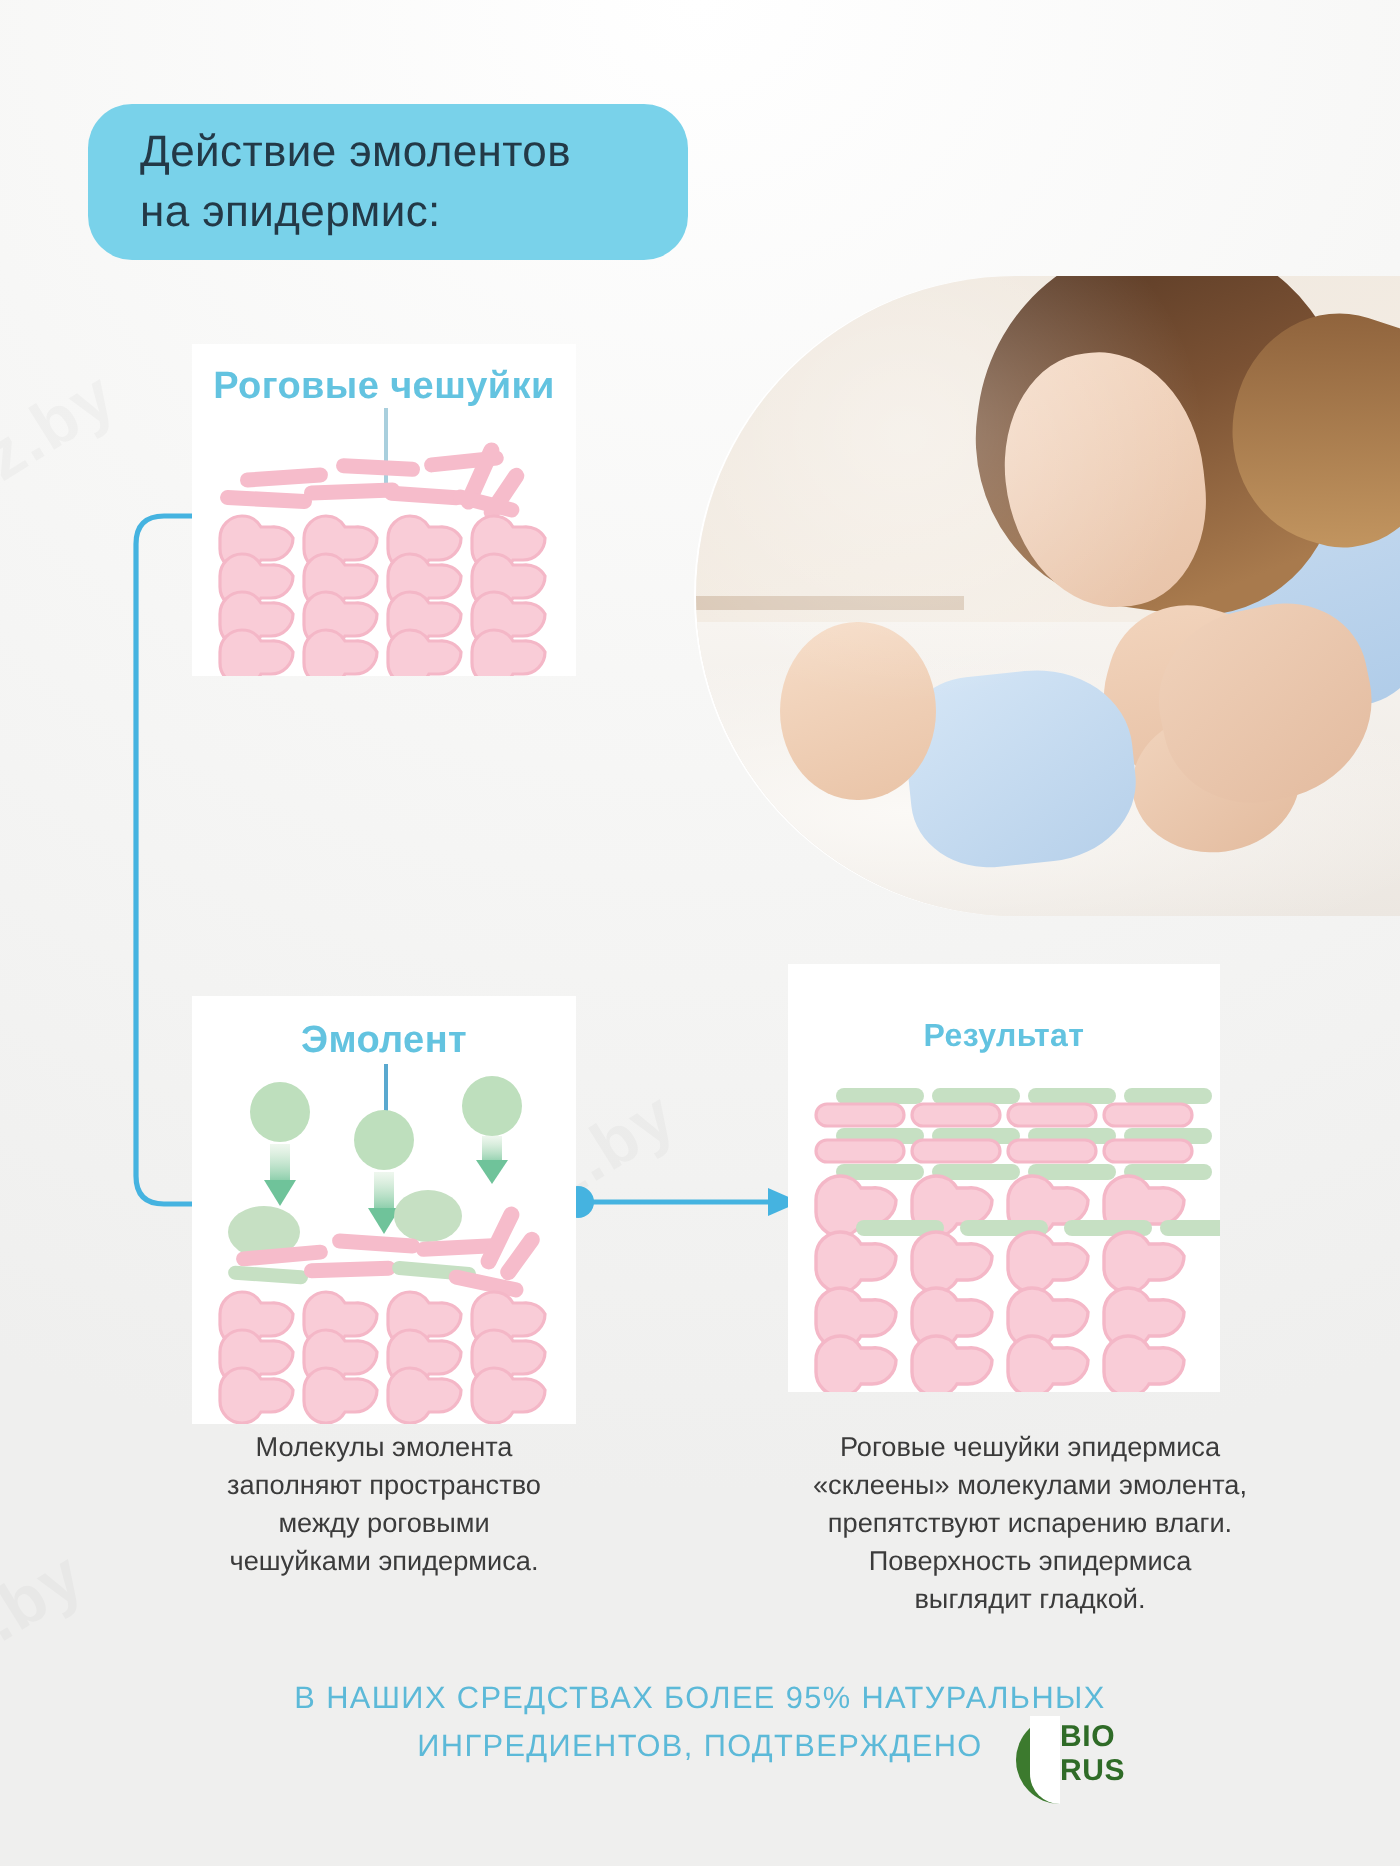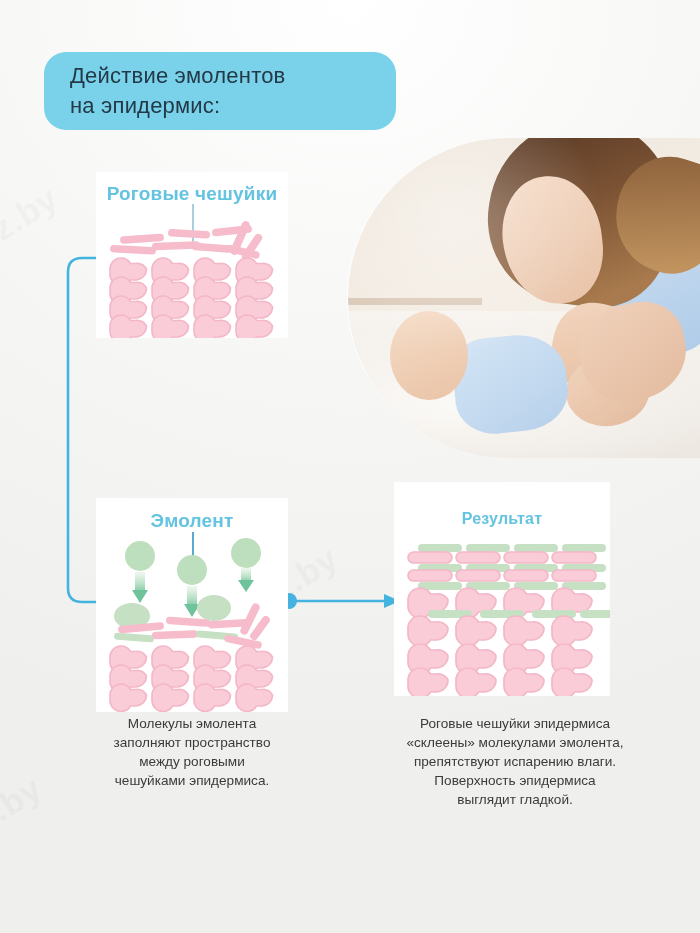--- a/index.html
+++ b/index.html
@@ -19,21 +19,21 @@
   .wm{position:absolute;color:rgba(120,120,120,.055);font-size:34px;
       font-weight:700;letter-spacing:1px;transform:rotate(-32deg);
       white-space:nowrap;user-select:none;}
   .wm1{left:-30px;top:200px;}
   .wm2{left:-46px;top:790px;}
   .wm3{left:250px;top:560px;}
   .wm4{left:540px;top:300px;}
 
   
   .title-banner{
-    position:absolute;left:44px;top:52px;width:352px;height:78px;
+    position:absolute;left:44px;top:52px;width:300px;height:78px;
     background:#79d2ea;border-radius:22px;
     display:flex;align-items:center;padding-left:26px;box-sizing:border-box;
   }
   .title-banner .ttl{
     color:#233947;font-size:22px;line-height:30px;font-weight:400;
     letter-spacing:.2px;white-space:pre-line;
   }
 
   .logo-wrap{position:absolute;left:528px;top:32px;width:152px;height:92px;
     display:flex;flex-direction:column;align-items:center;}
@@ -377,14 +377,25 @@
           <use href="#cellR" x="158" y="186"></use>
       </g>
     </svg>
   </div>
   <div class="cap cap3">Роговые чешуйки эпидермиса
 «склеены» молекулами эмолента,
 препятствуют испарению влаги.
 Поверхность эпидермиса
 выглядит гладкой.</div>
 
+  <div class="footer">
+    <div class="ftxt">В НАШИХ СРЕДСТВАХ БОЛЕЕ 95% НАТУРАЛЬНЫХ
+ИНГРЕДИЕНТОВ, ПОДТВЕРЖДЕНО</div>
+  </div>
+  <div class="bio">
+    <div class="bio-leaf"></div>
+    <div class="bio-txt">
+      <div>BIO</div>
+      <div>RUS</div>
+    </div>
+  </div>
 
 </div>
 
 </body></html>

